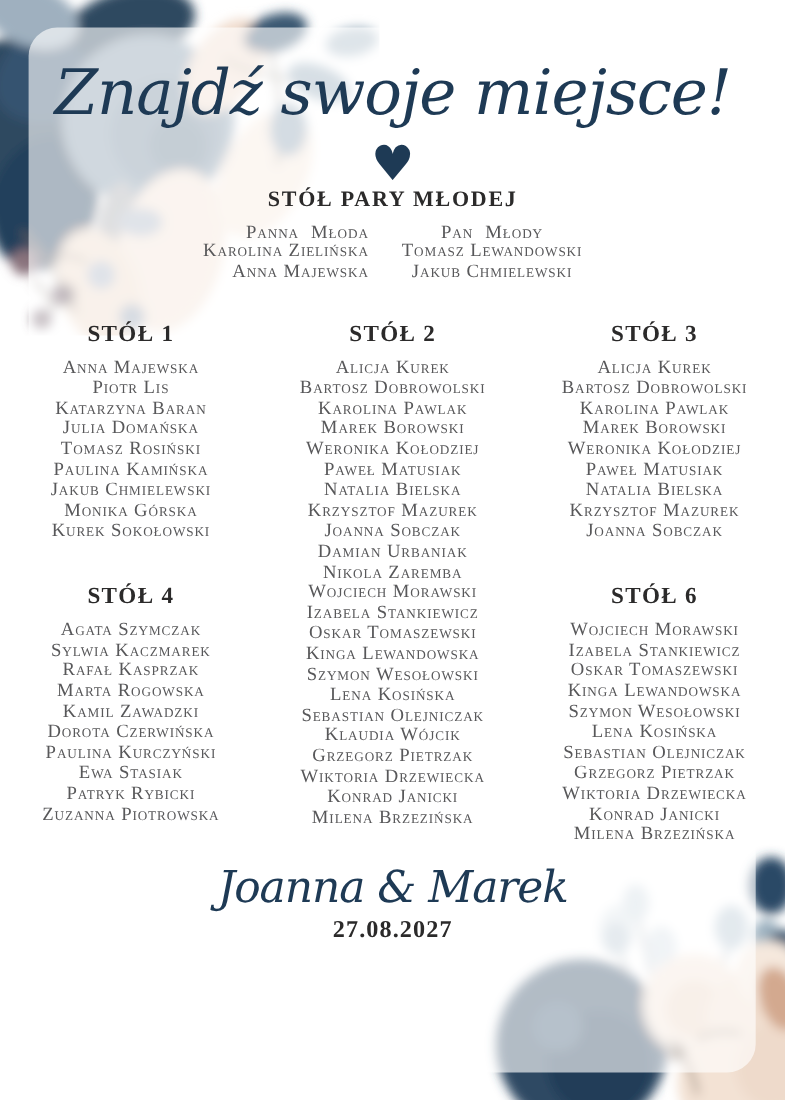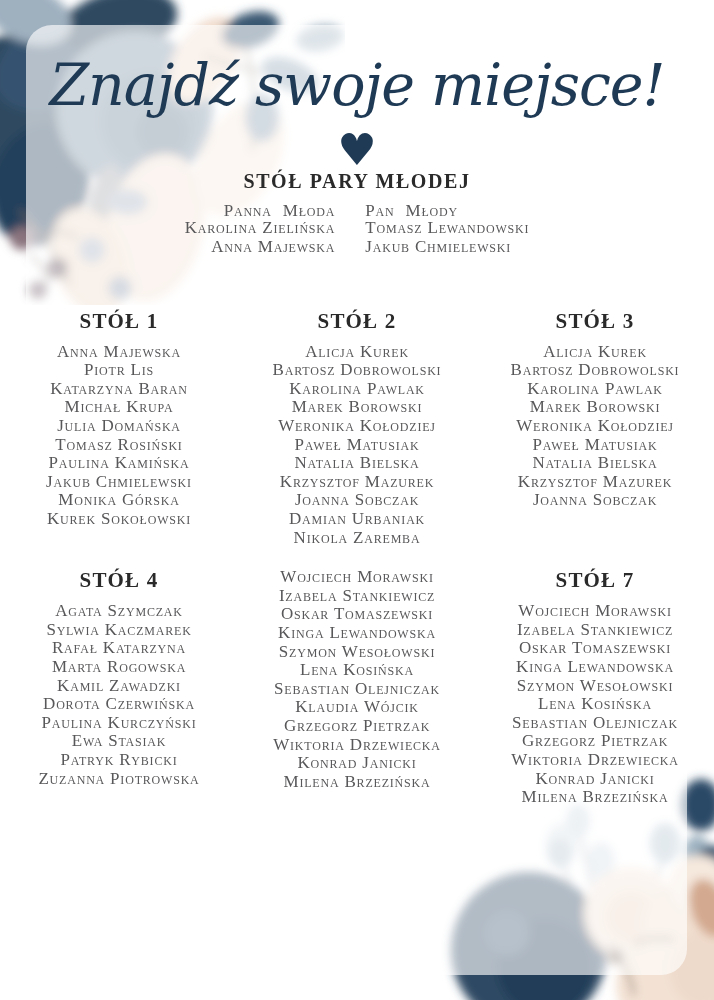--- a/index.html
+++ b/index.html
@@ -47,35 +47,34 @@
     font-size:20px;font-weight:bold;
     letter-spacing:1.6px;
     color:var(--ink,#2b2a2a);
   }
   .couple{
     margin-top:9px;
     display:flex;justify-content:center;gap:30px;
   }
   .couple .col{font-size:17px;}
   .couple .col-bride{text-align:right;}
-  .couple .col-groom{text-align:left;}
+  .couple .col-groom{text-align:center;}
   .role,.guest-name{
     font-variant:small-caps;
     font-size:17px;
     line-height:17.6px;
     letter-spacing:0.8px;
     color:var(--gray,#58585a);
   }
   .role{word-spacing:6px;}
   
   .tables-grid{
-    margin-top:52px;
+    margin-top:34px;
     display:grid;
     grid-template-columns:1fr 1fr 1fr;
-    row-gap:21px;
     width:100%;
   }
   .table-block{padding:0 2px;}
   .table-title{
     margin:0 0 9px 0;
     font-size:21px;font-weight:bold;
     letter-spacing:1.2px;
     color:var(--ink,#2b2a2a);
   }
   .guests .guest-name{line-height:18.6px;}
@@ -195,21 +194,20 @@
       </div>
     </section>
 
     <div class="tables-grid">
       <section class="table-block">
         <h3 class="table-title">STÓŁ 1</h3>
         <div class="guests">
             <div class="guest-name">Anna Majewska</div>
             <div class="guest-name">Piotr Lis</div>
             <div class="guest-name">Katarzyna Baran</div>
-            <div class="guest-name">Michał Krupa</div>
             <div class="guest-name">Julia Domańska</div>
             <div class="guest-name">Tomasz Rosiński</div>
             <div class="guest-name">Paulina Kamińska</div>
             <div class="guest-name">Jakub Chmielewski</div>
             <div class="guest-name">Monika Górska</div>
             <div class="guest-name">Kurek Sokołowski</div>
           </div>
       </section>
       <section class="table-block">
         <h3 class="table-title">STÓŁ 2</h3>
@@ -239,21 +237,21 @@
             <div class="guest-name">Natalia Bielska</div>
             <div class="guest-name">Krzysztof Mazurek</div>
             <div class="guest-name">Joanna Sobczak</div>
           </div>
       </section>
       <section class="table-block">
         <h3 class="table-title">STÓŁ 4</h3>
         <div class="guests">
             <div class="guest-name">Agata Szymczak</div>
             <div class="guest-name">Sylwia Kaczmarek</div>
-            <div class="guest-name">Rafał Katarzyna</div>
+            <div class="guest-name">Rafał Kasprzak</div>
             <div class="guest-name">Marta Rogowska</div>
             <div class="guest-name">Kamil Zawadzki</div>
             <div class="guest-name">Dorota Czerwińska</div>
             <div class="guest-name">Paulina Kurczyński</div>
             <div class="guest-name">Ewa Stasiak</div>
             <div class="guest-name">Patryk Rybicki</div>
             <div class="guest-name">Zuzanna Piotrowska</div>
           </div>
       </section>
       <section class="table-block">
@@ -266,32 +264,36 @@
             <div class="guest-name">Lena Kosińska</div>
             <div class="guest-name">Sebastian Olejniczak</div>
             <div class="guest-name">Klaudia Wójcik</div>
             <div class="guest-name">Grzegorz Pietrzak</div>
             <div class="guest-name">Wiktoria Drzewiecka</div>
             <div class="guest-name">Konrad Janicki</div>
             <div class="guest-name">Milena Brzezińska</div>
           </div>
       </section>
       <section class="table-block">
-        <h3 class="table-title">STÓŁ 7</h3>
+        <h3 class="table-title">STÓŁ 6</h3>
         <div class="guests">
             <div class="guest-name">Wojciech Morawski</div>
             <div class="guest-name">Izabela Stankiewicz</div>
             <div class="guest-name">Oskar Tomaszewski</div>
             <div class="guest-name">Kinga Lewandowska</div>
             <div class="guest-name">Szymon Wesołowski</div>
             <div class="guest-name">Lena Kosińska</div>
             <div class="guest-name">Sebastian Olejniczak</div>
             <div class="guest-name">Grzegorz Pietrzak</div>
             <div class="guest-name">Wiktoria Drzewiecka</div>
             <div class="guest-name">Konrad Janicki</div>
             <div class="guest-name">Milena Brzezińska</div>
           </div>
       </section>
     </div>
 
+    <footer class="footer">
+      <div class="couple-script">Joanna &amp; Marek</div>
+      <div class="date">27.08.2027</div>
+    </footer>
 
   </div>
 </div>
 
 </body></html>

